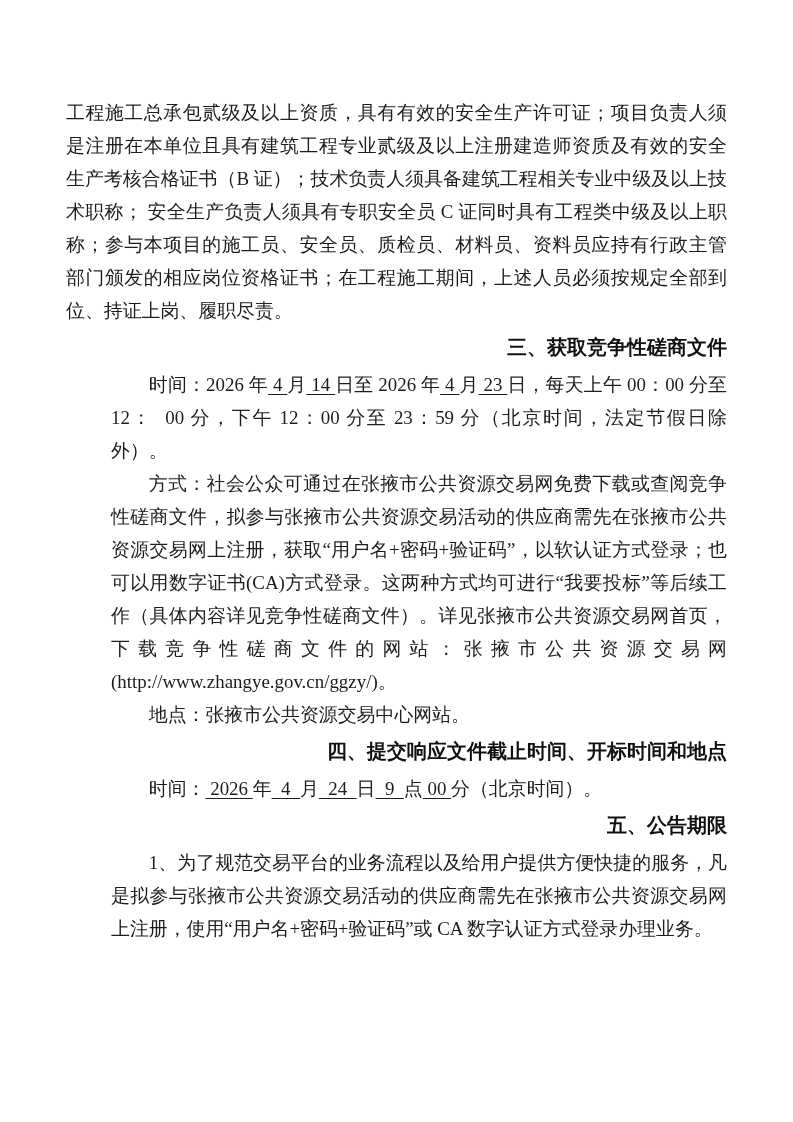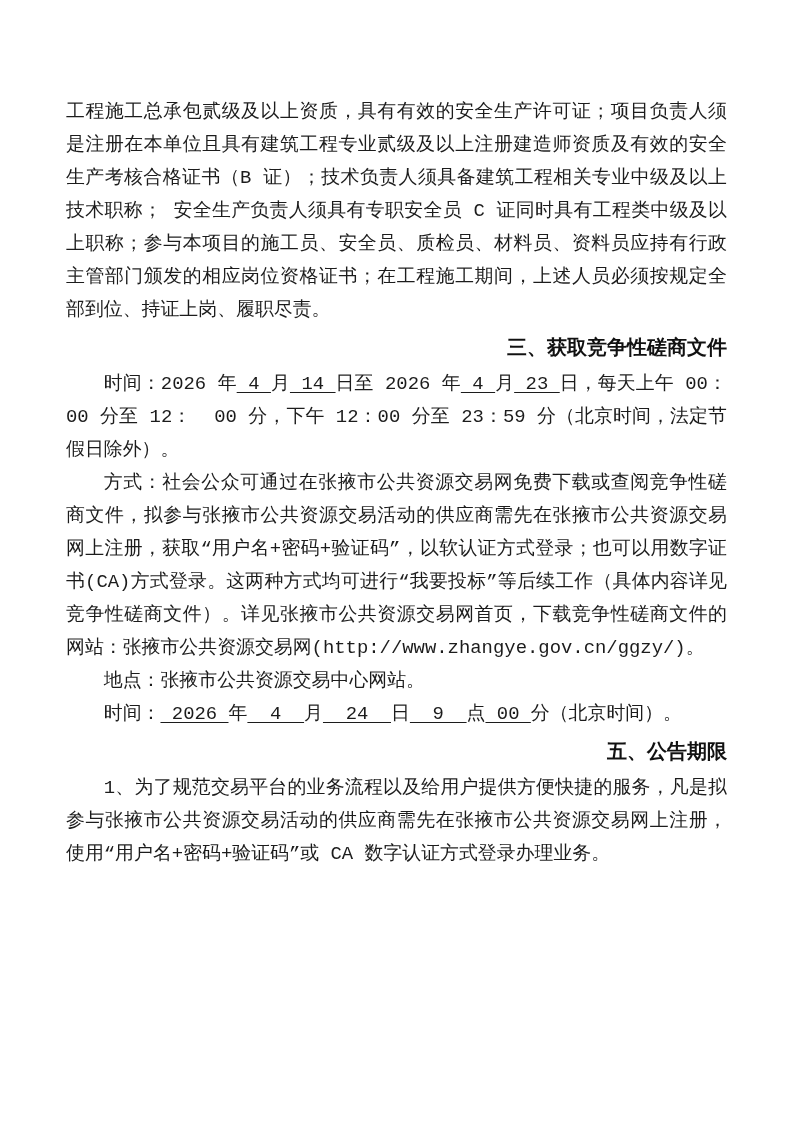--- a/index.html
+++ b/index.html
@@ -16,24 +16,24 @@
     background: #ffffff;
     color: #1c1c1c;
     font-family: "Liberation Serif", "DejaVu Serif", serif;
     font-size: 18.9px;
     line-height: 33px;
     overflow: hidden;
   }
   .para {
     margin: 0;
     text-align: justify;
-    font-family: Liberation Mono, monospace;
   }
   .indent {
     text-indent: 2em;
+    margin-left: 45px;
   }
   .heading {
     font-family: "Liberation Sans", "DejaVu Sans", sans-serif;
     font-weight: 700;
     font-size: 20px;
     line-height: 33px;
     margin: 4px 0;
     text-indent: 30px;
     text-align: right;
     color: #111111;
@@ -52,20 +52,21 @@
   <p class="para">工程施工总承包贰级及以上资质，具有有效的安全生产许可证；项目负责人须是注册在本单位且具有建筑工程专业贰级及以上注册建造师资质及有效的安全生产考核合格证书（B 证）；技术负责人须具备建筑工程相关专业中级及以上技术职称； 安全生产负责人须具有专职安全员 C 证同时具有工程类中级及以上职称；参与本项目的施工员、安全员、质检员、材料员、资料员应持有行政主管部门颁发的相应岗位资格证书；在工程施工期间，上述人员必须按规定全部到位、持证上岗、履职尽责。</p>
 
   <p class="heading">三、获取竞争性磋商文件</p>
 
   <p class="para indent"><span>时间：2026 年</span><span class="u">&nbsp;4&nbsp;</span><span>月</span><span class="u">&nbsp;14&nbsp;</span><span>日至 2026 年</span><span class="u">&nbsp;4&nbsp;</span><span>月</span><span class="u">&nbsp;23&nbsp;</span><span>日，每天上午 00：00 分至 12：&nbsp;&nbsp;00 分，下午 12：00 分至 23：59 分（北京时间，法定节假日除外）。</span></p>
 
   <p class="para indent">方式：社会公众可通过在张掖市公共资源交易网免费下载或查阅竞争性磋商文件，拟参与张掖市公共资源交易活动的供应商需先在张掖市公共资源交易网上注册，获取“用户名+密码+验证码”，以软认证方式登录；也可以用数字证书(CA)方式登录。这两种方式均可进行“我要投标”等后续工作（具体内容详见竞争性磋商文件）。详见张掖市公共资源交易网首页，下载竞争性磋商文件的网站：张掖市公共资源交易网(http://www.zhangye.gov.cn/ggzy/)。</p>
 
   <p class="para indent">地点：张掖市公共资源交易中心网站。</p>
 
+  <p class="heading">四、提交响应文件截止时间、开标时间和地点</p>
 
   <p class="para indent"><span>时间：</span><span class="u">&nbsp;2026&nbsp;</span><span>年</span><span class="u">&nbsp;&nbsp;4&nbsp;&nbsp;</span><span>月</span><span class="u">&nbsp;&nbsp;24&nbsp;&nbsp;</span><span>日</span><span class="u">&nbsp;&nbsp;9&nbsp;&nbsp;</span><span>点</span><span class="u">&nbsp;00&nbsp;</span><span>分（北京时间）。</span></p>
 
 
   <p class="heading">五、公告期限</p>
 
 
 
 
   <p class="para indent">1、为了规范交易平台的业务流程以及给用户提供方便快捷的服务，凡是拟参与张掖市公共资源交易活动的供应商需先在张掖市公共资源交易网上注册，使用“用户名+密码+验证码”或 CA 数字认证方式登录办理业务。</p>

